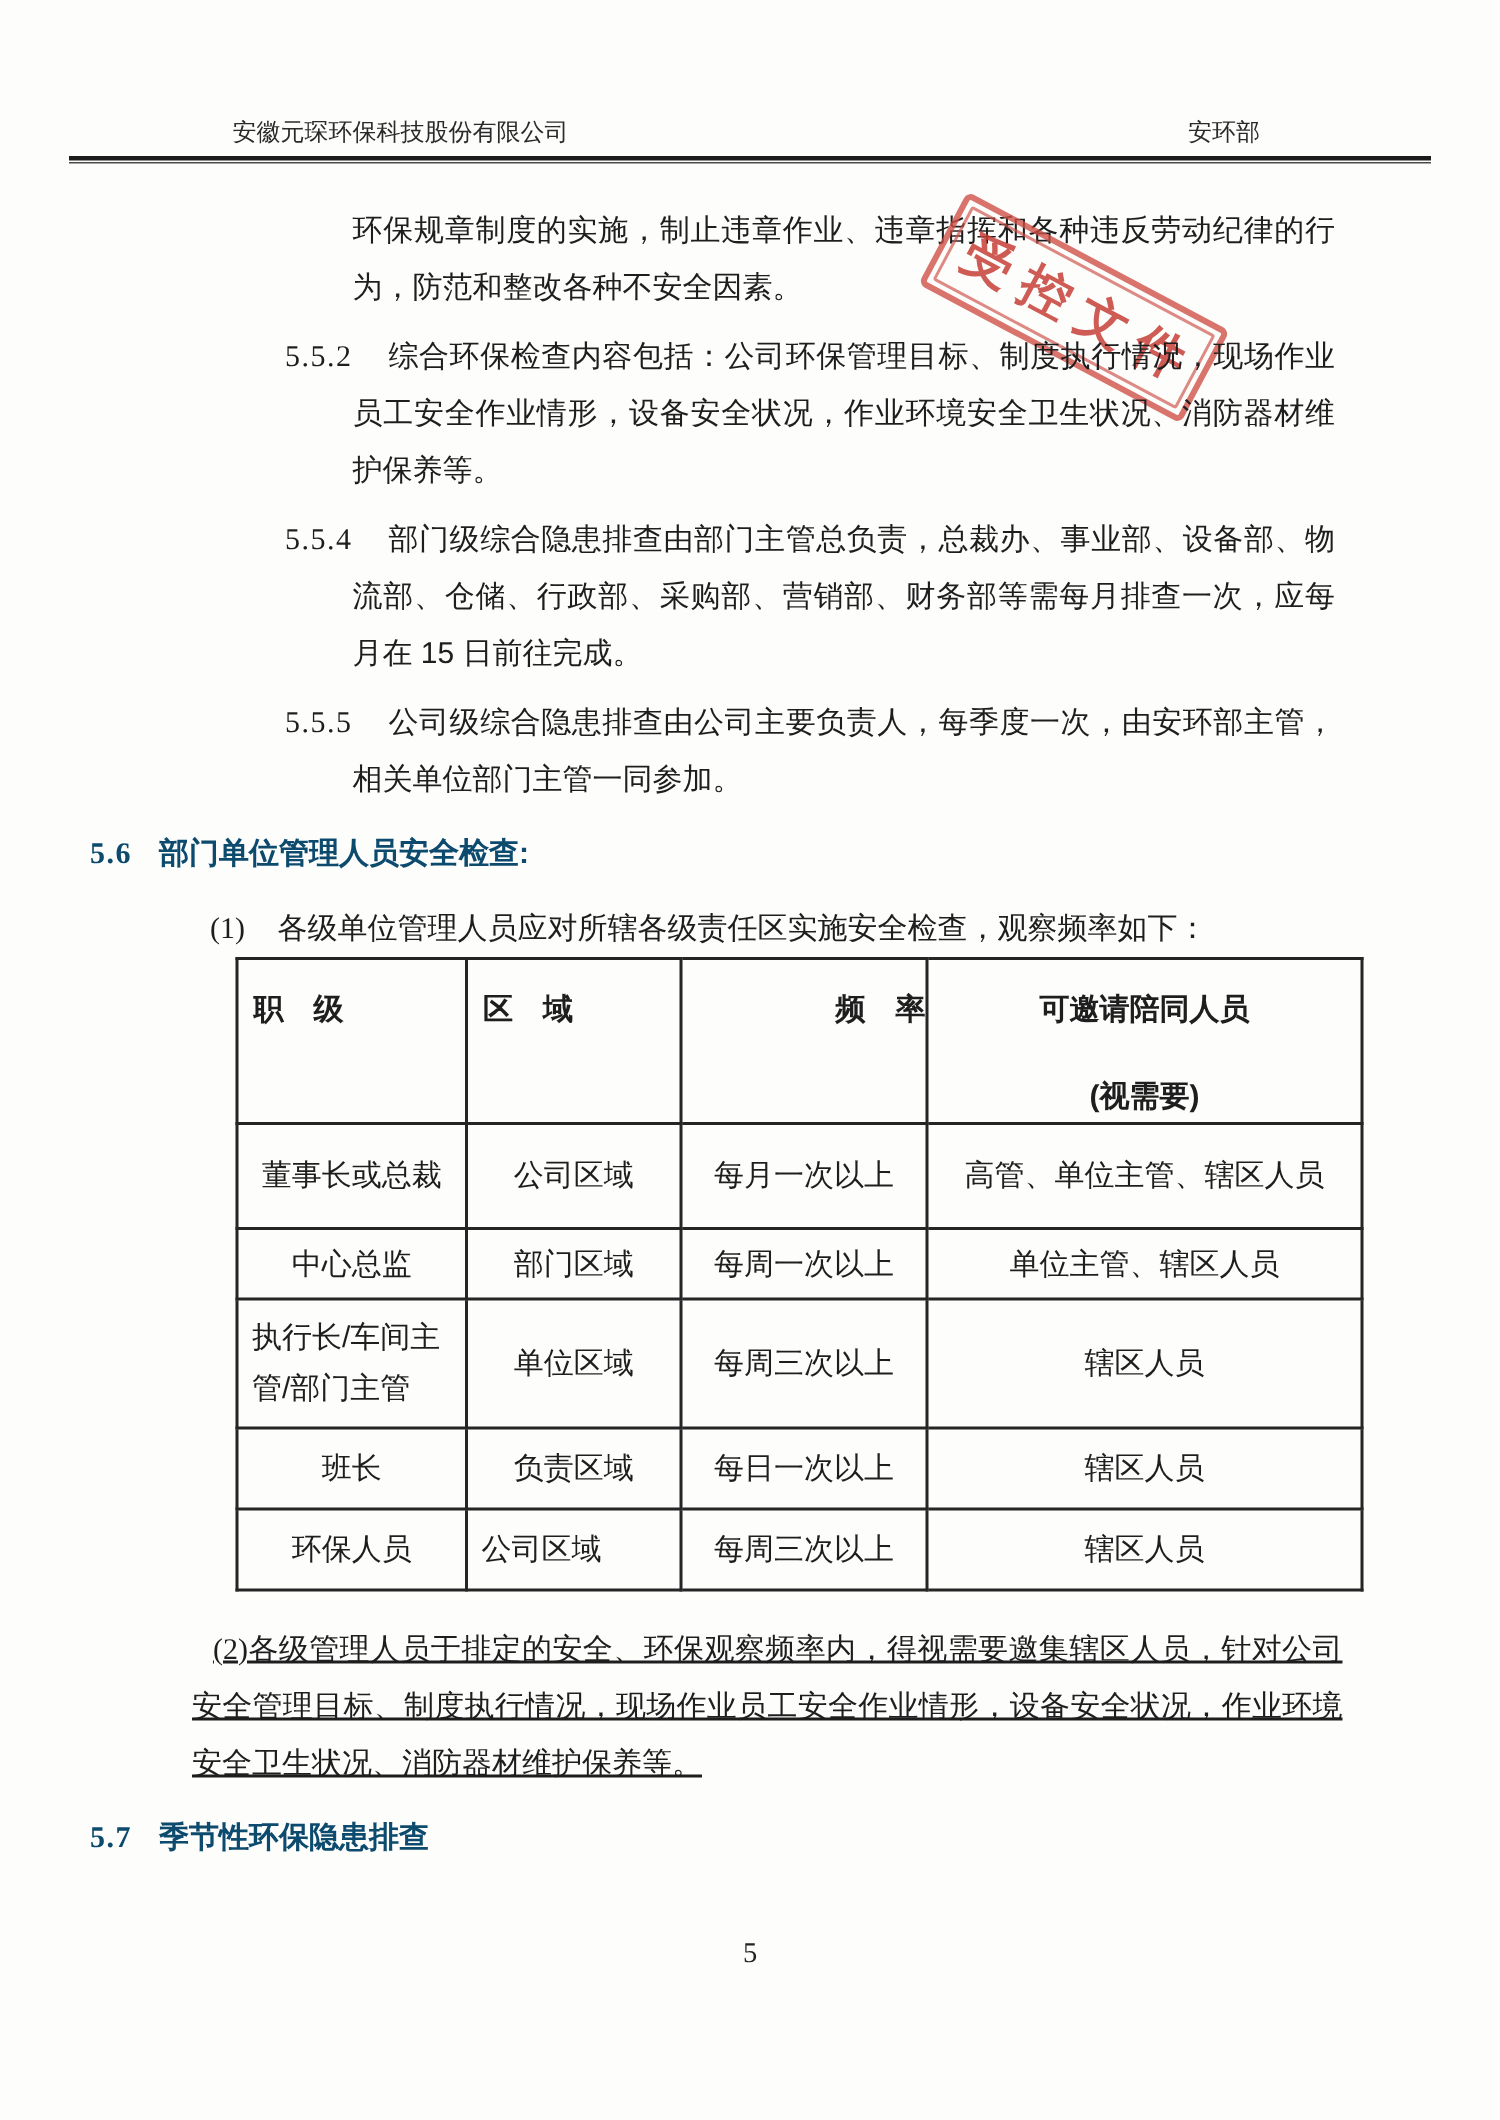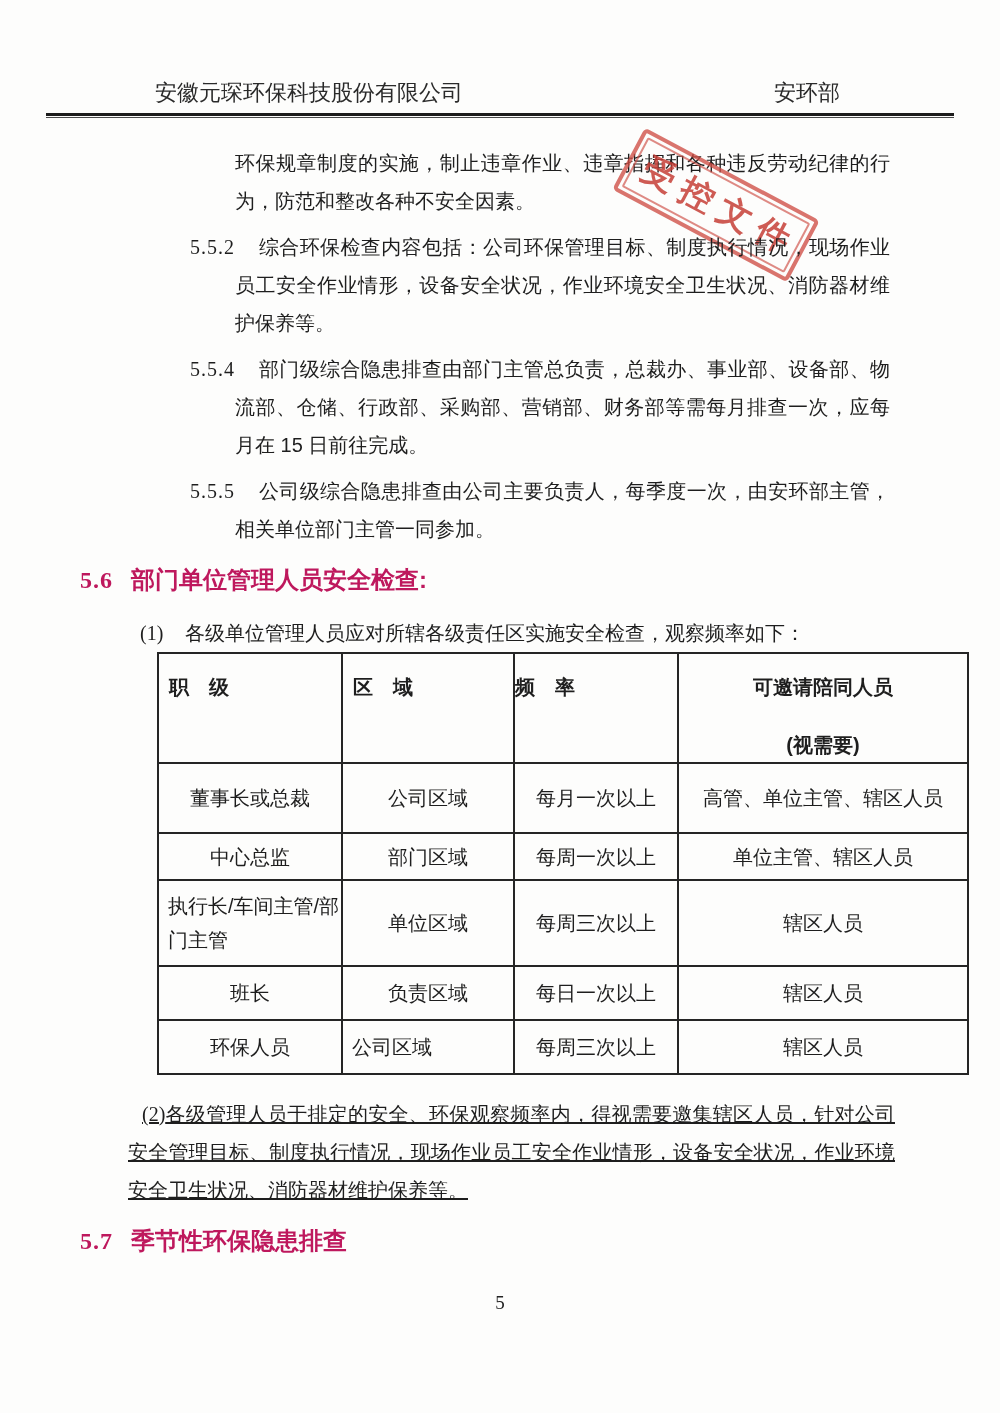--- a/index.html
+++ b/index.html
@@ -11,21 +11,21 @@
     background:#fdfdfc;
     color:#1e1e1e;
     font-family:"Liberation Sans","DejaVu Sans",sans-serif;
     font-size:20px;
     overflow:hidden;
   }
   
   .doc-header {
     display:flex; justify-content:space-between; align-items:flex-end;
     padding:78px 160px 5px 155px;
-    font-size:22px; color:#2a2a2a;
+    font-size:16px; color:#2a2a2a;
   }
   .header-rule {
     margin:0 46px; height:5px;
     border-top:3px solid #1c1c1c;
     border-bottom:1px solid #4a4a4a;
   }
   
   .stamp {
     position:absolute; left:617px; top:170px;
     width:198px; height:70px;
@@ -57,22 +57,22 @@
     line-height:38px; text-align:justify;
     text-indent:24px;
   }
   .sec .num {
     position:absolute; left:-45px; top:0;
     text-indent:0;
     font-family:"Liberation Serif","DejaVu Serif",serif;
     letter-spacing:1px;
   }
   .h-sec {
-    margin:16px 110px 0 80px;
-    font-size:24px; font-weight:bold; color:#be185d;
+    margin:16px 110px 0 60px;
+    font-size:20px; font-weight:bold; color:#0c4a6e;
   }
   .h-sec .num {
     font-family:"Liberation Serif","DejaVu Serif",serif;
     margin-right:18px; letter-spacing:1px;
   }
   .item-1 {
     position:relative;
     margin:18px 110px 0 185px;
     line-height:38px;
   }
@@ -92,27 +92,27 @@
     margin:0 0 0 157px;
     width:750px;
     border-collapse:collapse;
     table-layout:fixed;
   }
   .freq-table td {
     border:2px solid #252525;
     word-break:break-all;
     line-height:34px;
   }
-  .col-rank { width:184px; }
-  .col-area { width:172px; }
+  .col-rank { width:153px; }
+  .col-area { width:143px; }
   .col-freq { width:164px; }
   .col-comp { width:290px; }
   .hdr-row td { height:102px; font-weight:bold; vertical-align:top; padding-top:16px; }
   .hdr-rank, .hdr-area { text-align:left; padding-left:10px; }
-  .hdr-freq { text-align:left; }
+  .hdr-freq { text-align:right; }
   .hdr-comp { text-align:center;margin-left:29px; }
   .hdr-comp .line2 { display:block; margin-top:24px; font-weight:bold; }
   .body-row td { text-align:center; vertical-align:middle; }
   .row-h1 { height:70px; }
   .row-h2 { height:47px; }
   .row-h3 { height:86px; }
   .row-h4 { height:54px; }
   .row-h5 { height:54px; }
   .cell-left { text-align:left !important; padding-left:9px; }
   

